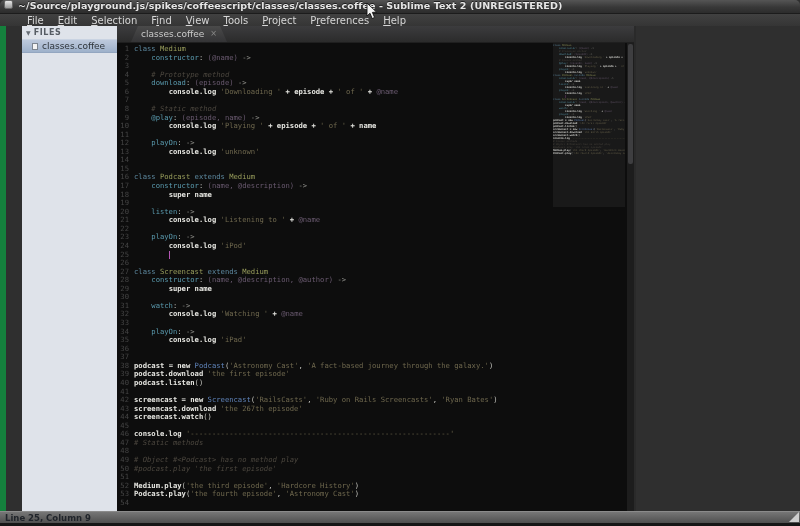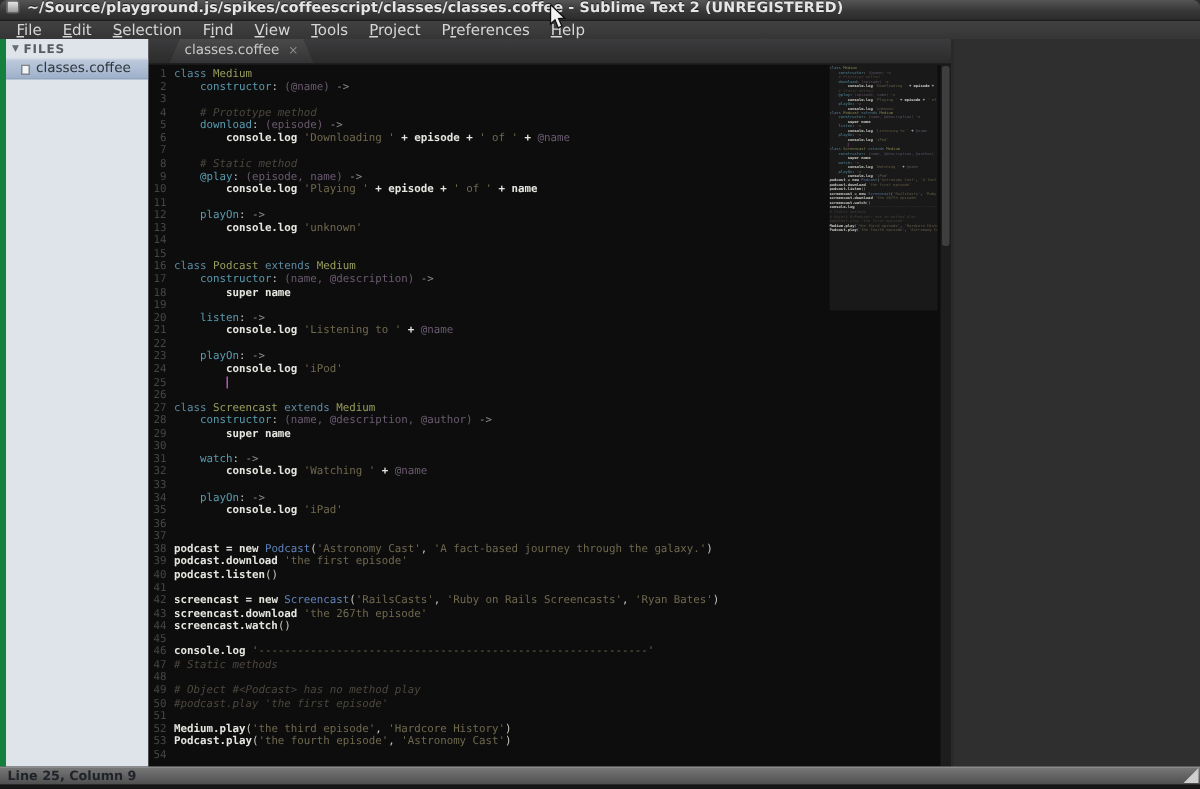--- a/index.html
+++ b/index.html
@@ -5,26 +5,26 @@
   html,body{margin:0;padding:0;background:#1a1a1a;}
   *{box-sizing:border-box;}
   .window{position:relative;width:800px;height:526px;background:#2f2f2f;font-family:"DejaVu Sans","Liberation Sans",sans-serif;overflow:hidden;}
 
   
   .titlebar{position:absolute;left:0;top:0;width:800px;height:14px;background:linear-gradient(#555,#383838 55%,#2c2c2c);border-radius:5px 5px 0 0;border-bottom:1px solid #1c1c1c;display:flex;align-items:flex-start;}
   .win-icon{width:9px;height:9px;margin:0 5px 0 4px;background:linear-gradient(#e8e8e8,#9a9a9a);border:1px solid #666;border-radius:2px;}
   .title-text{font-size:9.5px;font-weight:bold;color:#e6e6e6;letter-spacing:.1px;text-shadow:0 -1px 0 rgba(0,0,0,.6);white-space:nowrap;}
 
   
-  .menubar{position:absolute;left:0;top:14px;width:800px;height:12px;background:linear-gradient(#414141,#353535);display:flex;align-items:center;padding-left:4px;}
+  .menubar{position:absolute;left:0;top:14px;width:800px;height:12px;background:linear-gradient(#414141,#353535);display:flex;align-items:center;padding-left:20px;}
   .menu-item{font-size:10px;color:#d6d6d6;padding:0 7px;white-space:nowrap;cursor:default;}
   .menu-item u{text-decoration:underline;}
 
   
-  .main{position:absolute;left:0;top:26px;width:636px;height:485px;border-left:4px solid #15803d;border-right:2px solid #2a2a2a;display:flex;}
+  .main{position:absolute;left:0;top:26px;width:636px;height:485px;border-left:6px solid #15803d;border-right:2px solid #2a2a2a;display:flex;padding-left:16px;}
 
   
   .sidebar{width:95px;height:100%;background:#dfe3ea;flex:none;}
   .sb-header{display:flex;align-items:center;height:13px;padding-left:4px;}
   .sb-tri{font-size:6px;color:#676d74;margin-right:3px;}
   .sb-header-label{font-size:8px;font-weight:bold;color:#565c63;letter-spacing:.6px;}
   .sb-item{display:flex;align-items:center;height:14px;padding-left:10px;background:linear-gradient(#bdc9dc,#9eb1ca);border-top:1px solid #c9d3e2;border-bottom:1px solid #93a6c0;}
   .file-icon{width:6px;height:7px;background:#f4f4f4;border:1px solid #7d8augment89;border:1px solid #7d858f;margin-right:4px;flex:none;}
   .sb-item-label{font-size:9px;color:#2e343a;white-space:nowrap;}
 

